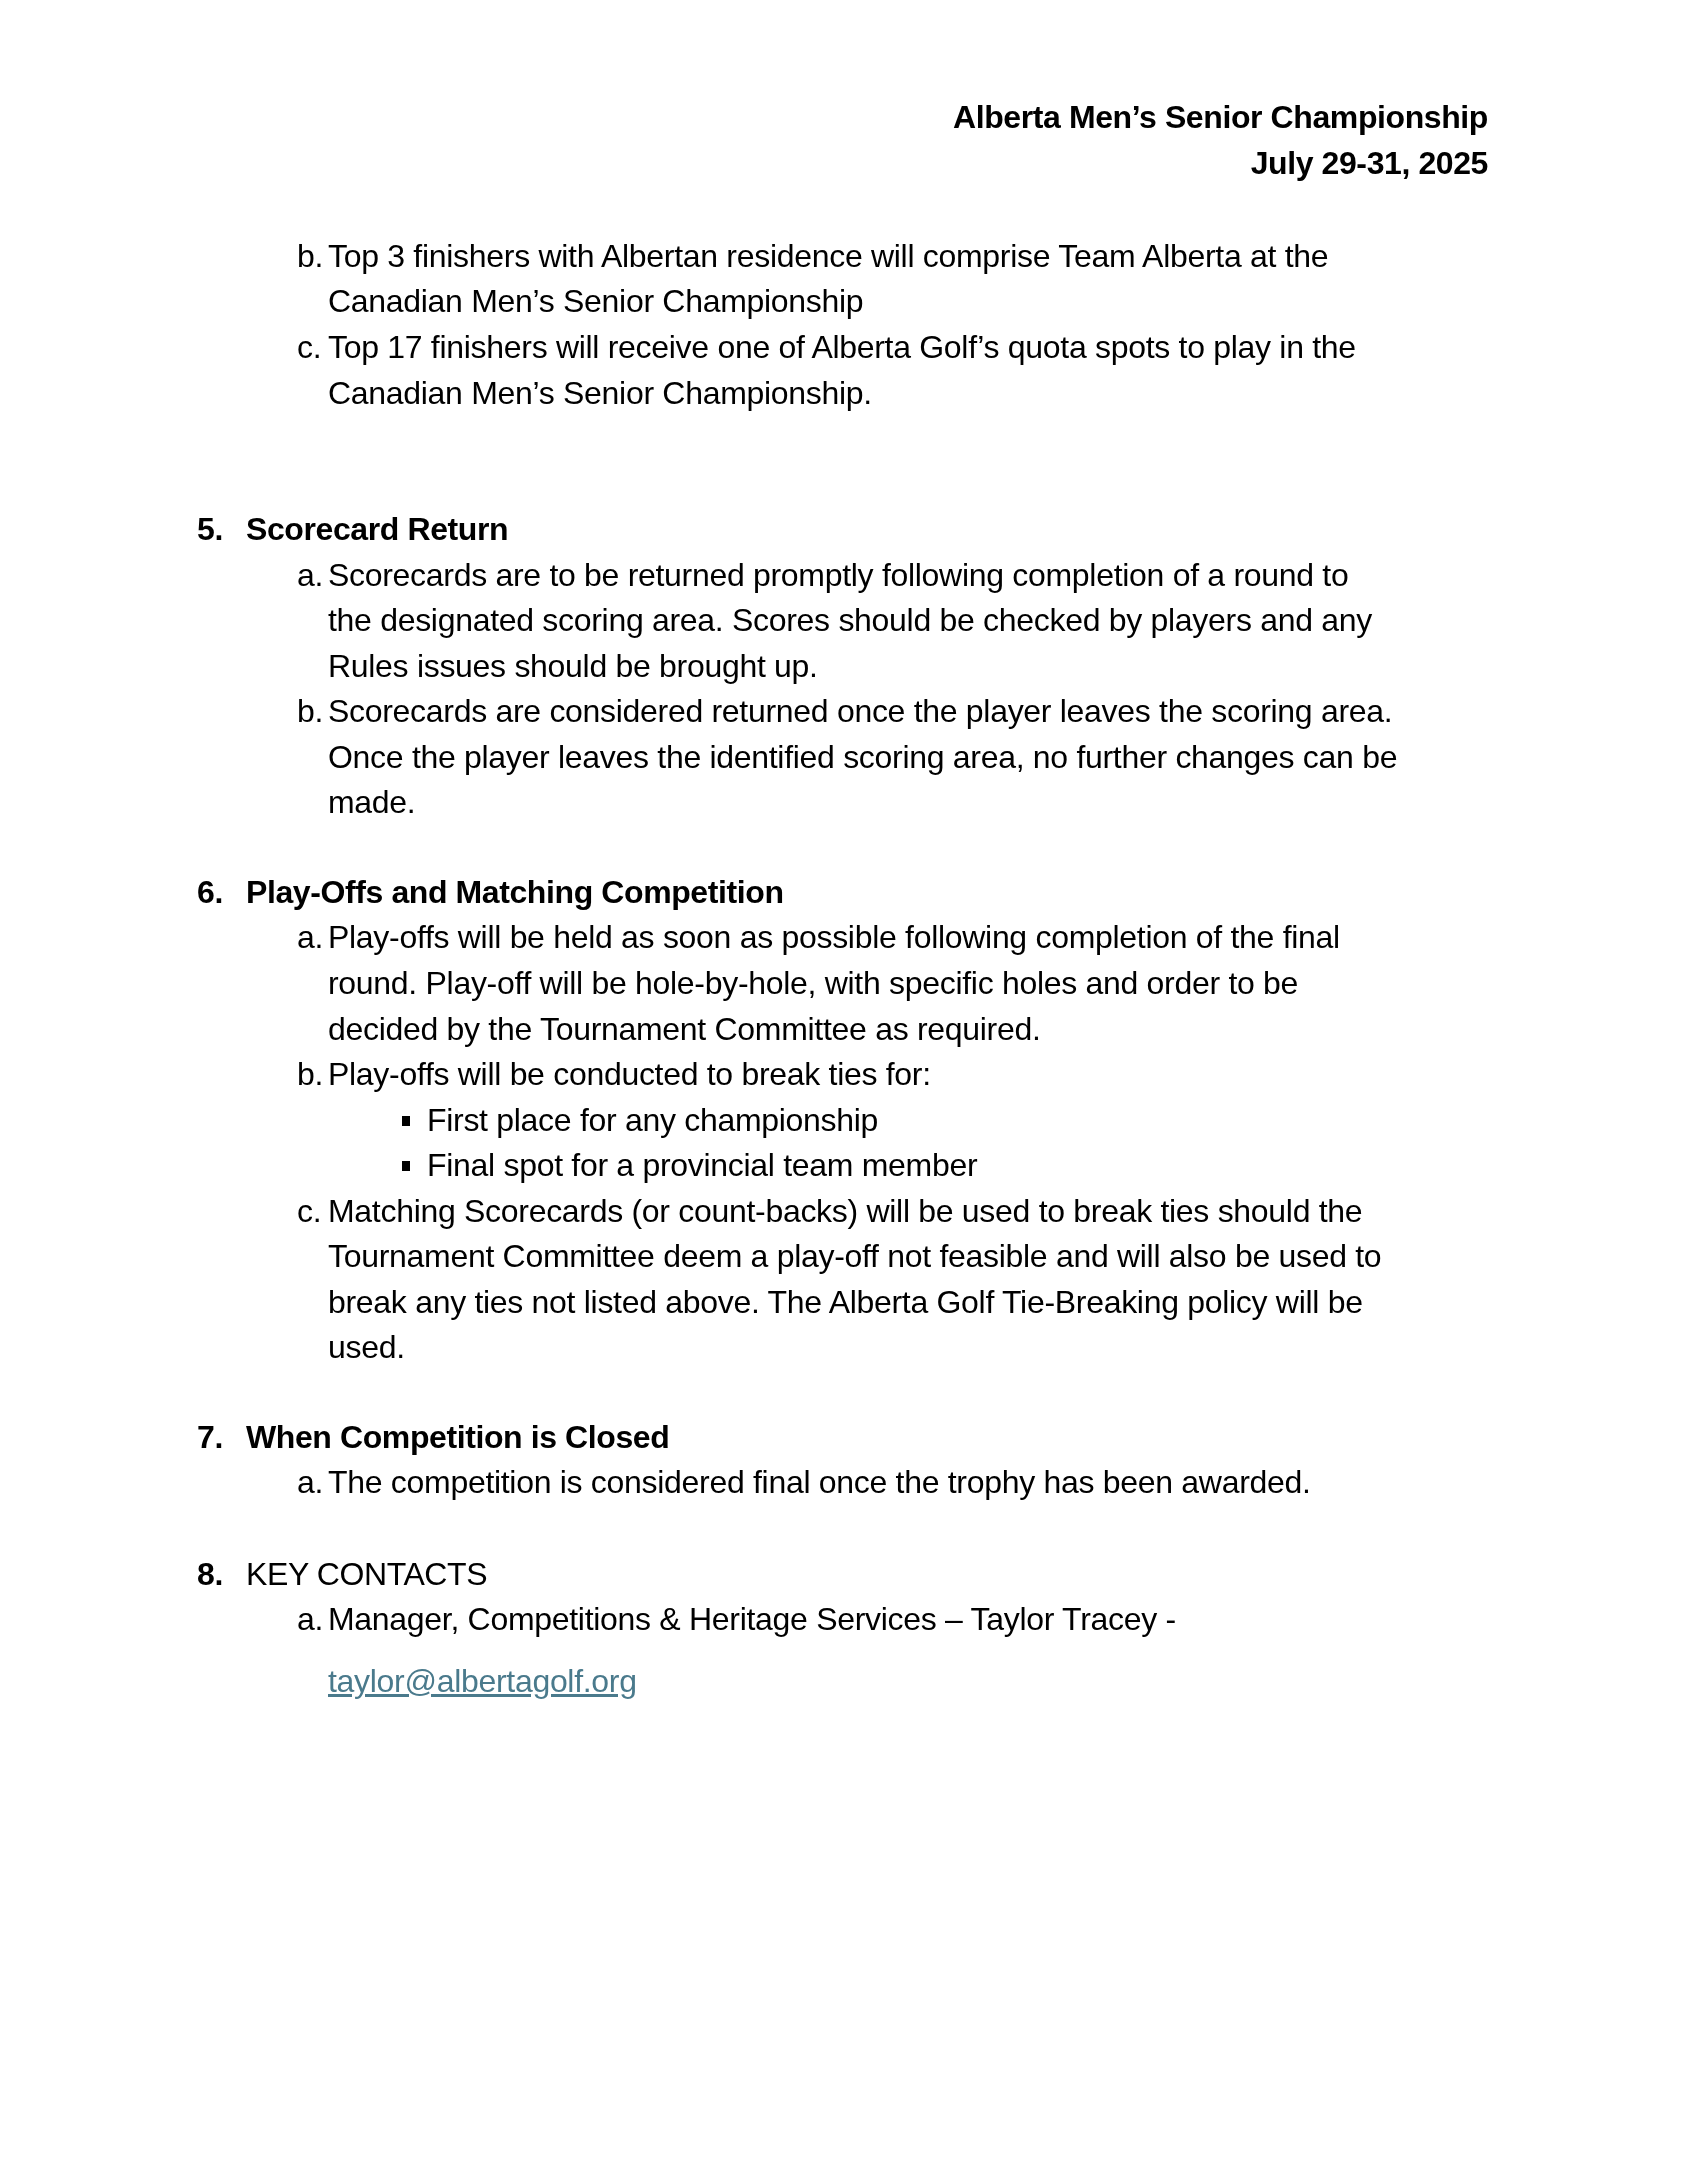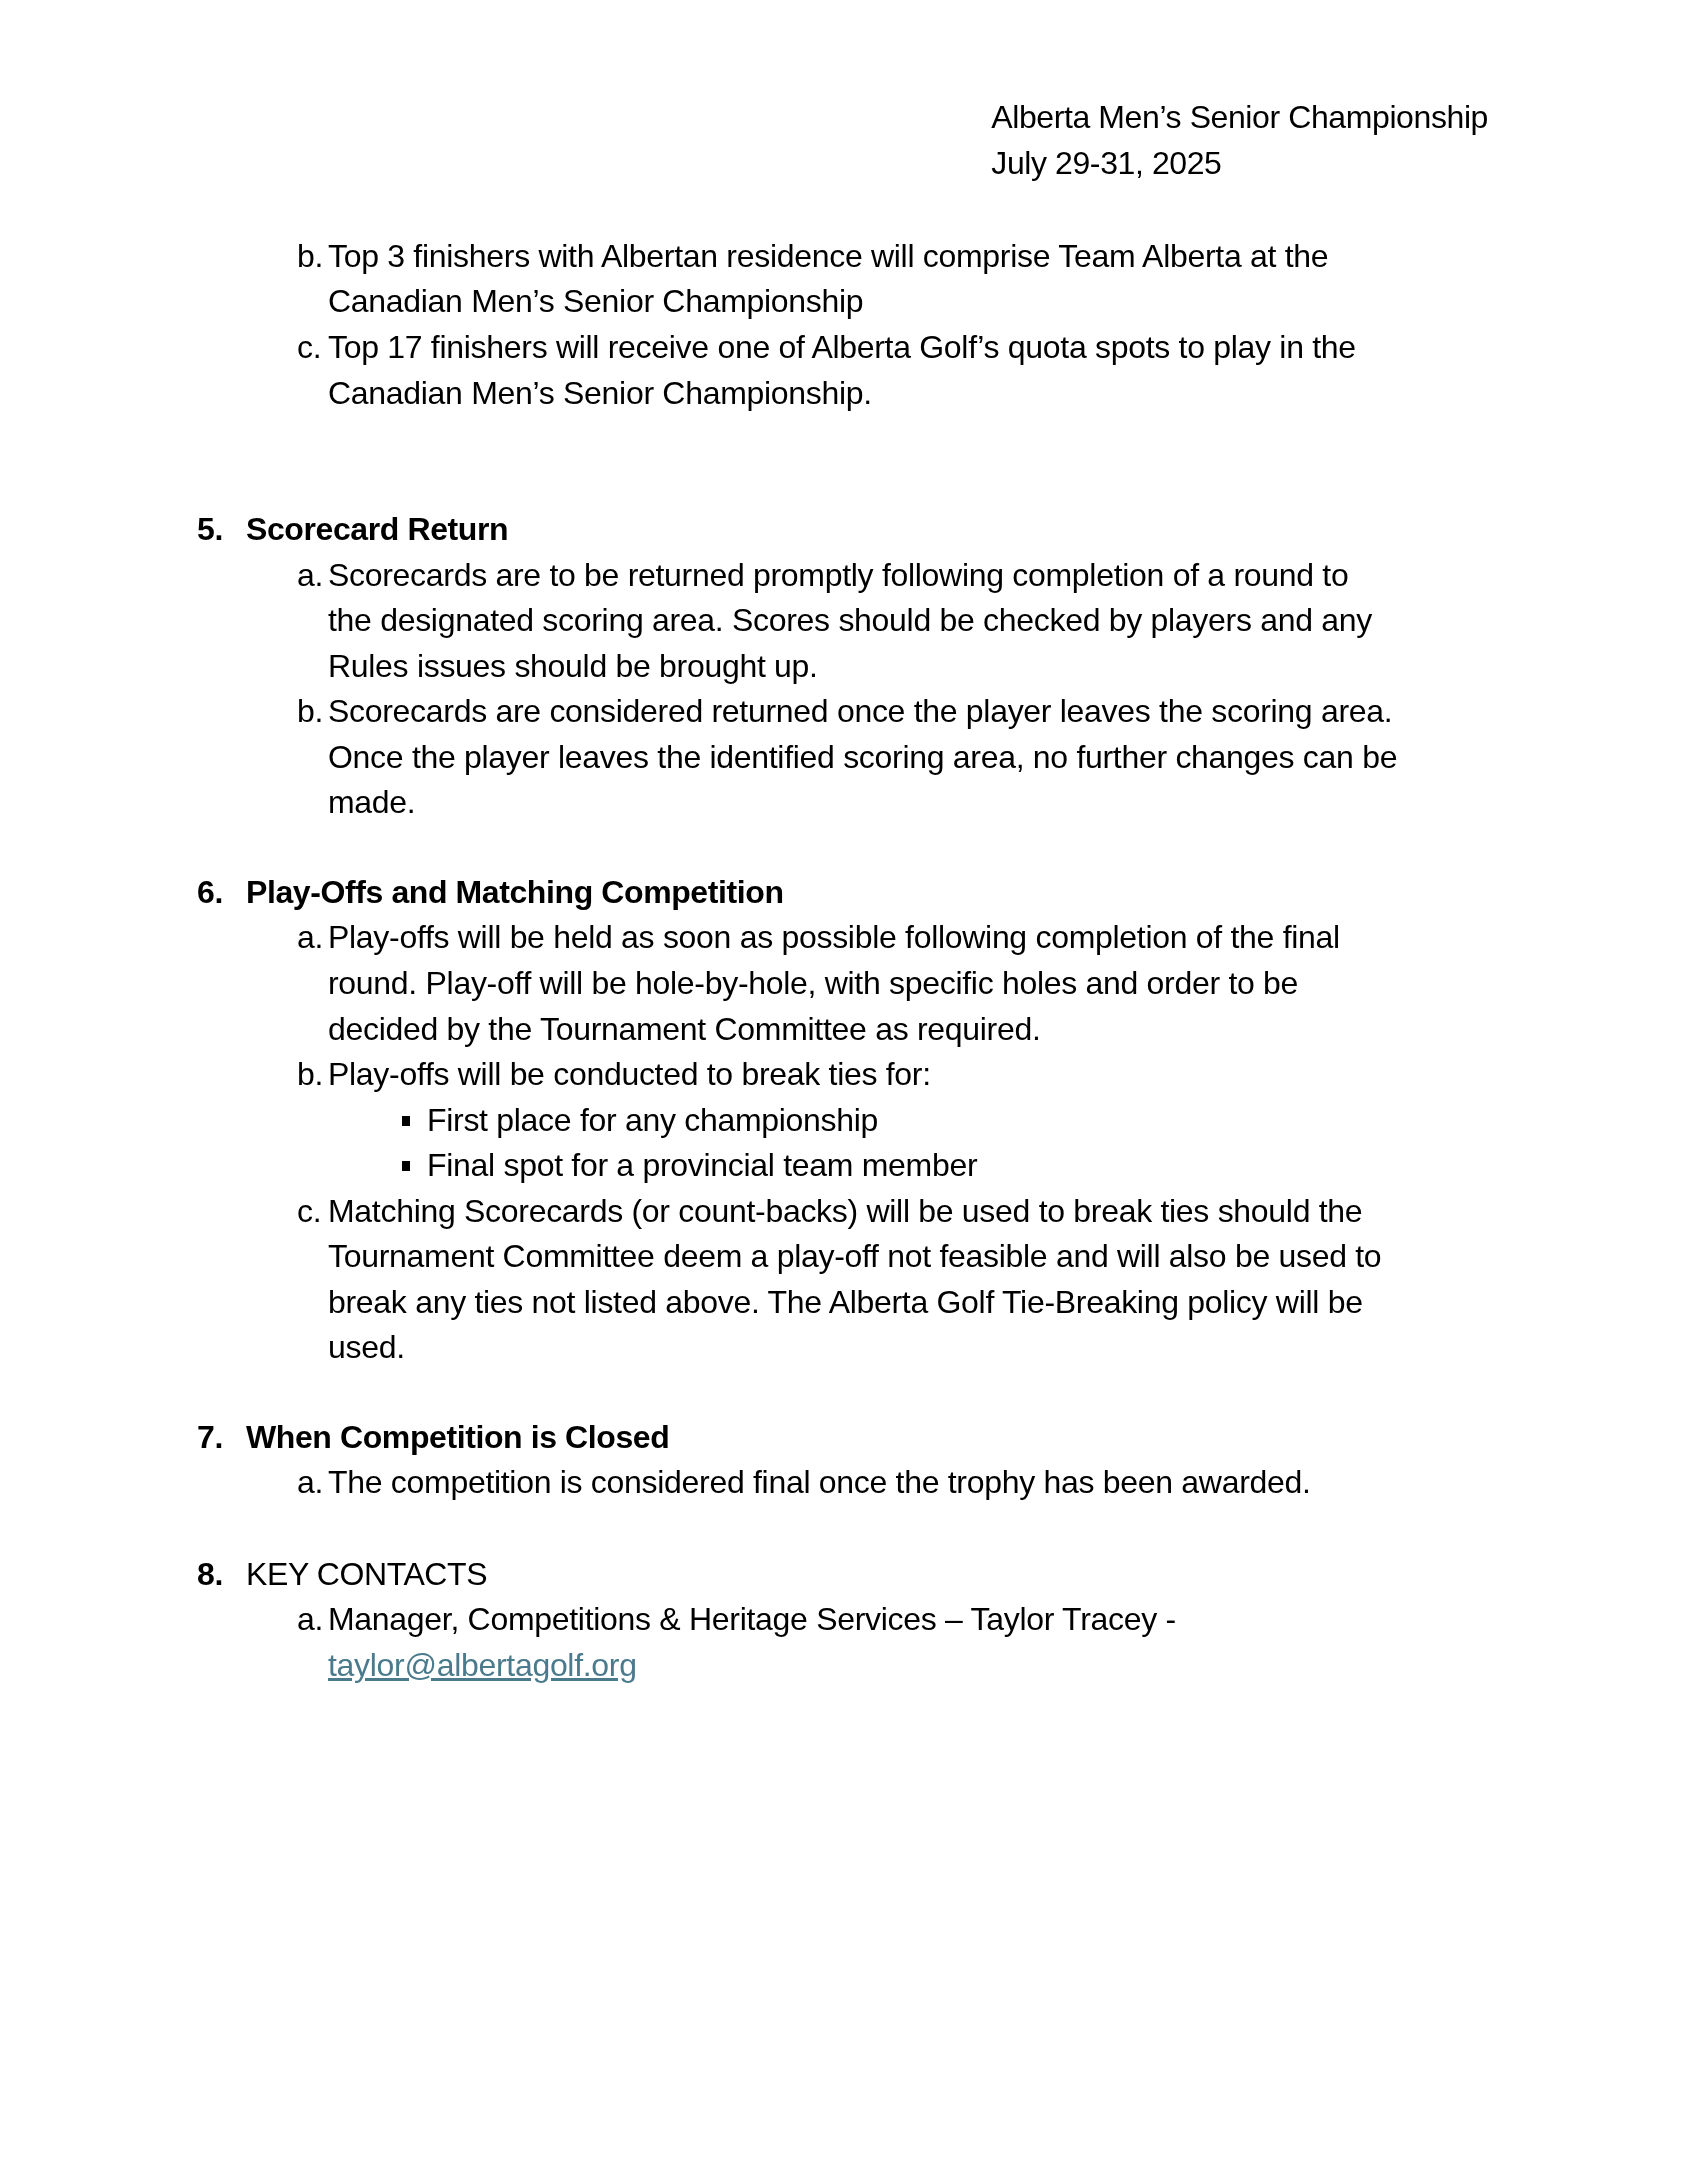--- a/index.html
+++ b/index.html
@@ -1,20 +1,20 @@
 <!DOCTYPE html>
 <html style="font-size:13.5px"><head>
 <meta charset="utf-8">
 <style>
   html, body { margin:0; padding:0; background:#ffffff; }
   body { width:1687px; height:2183px; position:relative; overflow:hidden;
          font-family:"Liberation Sans", sans-serif; color:#000; }
   .page { position:absolute; left:0; top:0; width:1687px; height:2183px; }
-  .header { position:absolute; right:199px; top:94px; 
-            font-weight:normal; font-size:32px; line-height:46px; letter-spacing:-0.4px;margin-left:46px; }
+  .header { position:absolute; right:199px; top:94px; text-align:right;
+            font-weight:bold; font-size:32px; line-height:46px; letter-spacing:-0.4px;margin-left:46px; }
   .line { position:absolute; font-size:32px; line-height:46px; white-space:nowrap; letter-spacing:-0.3px; }
   .sec { position:absolute; font-size:32px; line-height:46px; font-weight:bold; white-space:nowrap; letter-spacing:-0.4px; }
   .num { position:absolute; left:197px; }
   .sec-title { position:absolute; left:246px; }
   .lbl { position:absolute; left:297px; }
   .txt { position:absolute; left:328px; }
   .bullet { position:absolute; left:402px; width:8.4px; height:10px; background:#000; }
   .btxt { position:absolute; left:427px; }
   .link { color:#4a7a8c; text-decoration:underline; text-decoration-thickness:2.5px; }
 </style>
@@ -119,17 +119,17 @@
 
   <div class="sec" style="top:1551px;">
     <span class="num">8.</span>
     <span class="sec-title" style="font-weight:normal;">KEY CONTACTS</span>
   </div>
   <div class="line" style="top:1596px;">
     <span class="lbl">a.</span>
     <span class="txt">Manager, Competitions &amp; Heritage Services – Taylor Tracey -</span>
   </div>
   <div class="line" style="top:1642px;">
-    <a class="txt link" href="#" style="color: rgb(74, 122, 140);">taylor@albertagolf.org</a>
+    <a class="txt link" href="#" style="color: rgb(74, 122, 140); margin-top: 16px;">taylor@albertagolf.org</a>
   </div>
 
 </div>
 
 
 </body></html>

